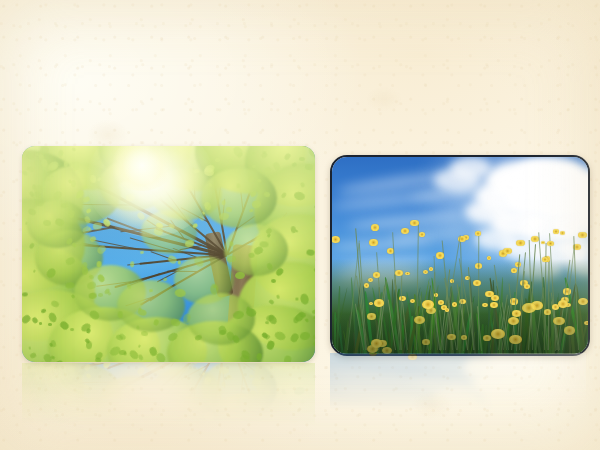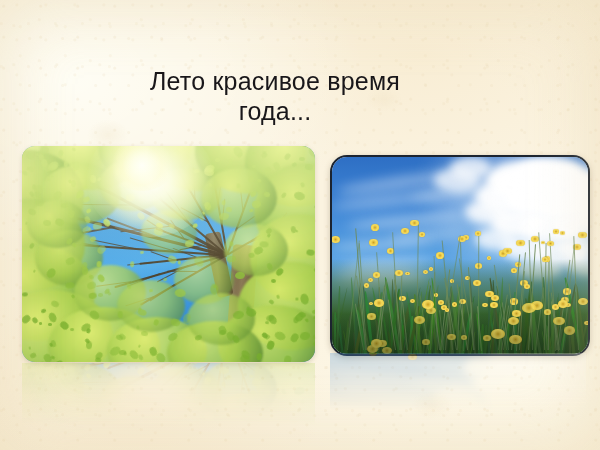--- a/index.html
+++ b/index.html
@@ -110,22 +110,20 @@
   .blade{position:absolute;background:#3f7034;border-radius:40% 40% 0 0;transform-origin:bottom center;}
 </style>
 </head>
 <body>
 
 <div class="slide">
 
   <div class="grain"></div>
   <div class="mottle"></div>
 
-  <div class="title">Лето красивое время
-года...</div>
 
   <div class="photo" id="photo-tree">
     <div class="img">
       <div class="tree-scene" id="treeArt">
           <div class="trunk" style="left: 206.565px; top: 99.36px; width: 24.905px; height: 120.96px; transform: rotate(4deg); box-shadow: rgba(0, 0, 0, 0.35) -3px 0px 6px inset, rgba(255, 245, 220, 0.25) 3px 0px 5px inset;"></div>
           <div class="trunk" style="left: 188.985px; top: 86.4px; width: 16.115px; height: 64.8px; transform: rotate(-12deg); opacity: 0.95;"></div>
           <div class="branch" style="left: 205.1px; top: 108px; width: 193.38px; height: 3.2px; transform: rotate(-166deg); opacity: 0.92;"></div>
           <div class="branch" style="left: 139.427px; top: 91.626px; width: 58.014px; height: 1.76px; transform: rotate(-159.295deg); opacity: 0.8;"></div>
           <div class="branch" style="left: 92.5185px; top: 79.9303px; width: 58.014px; height: 1.76px; transform: rotate(-190.475deg); opacity: 0.8;"></div>
           <div class="branch" style="left: 45.6096px; top: 68.2346px; width: 58.014px; height: 1.76px; transform: rotate(-180.236deg); opacity: 0.8;"></div>

